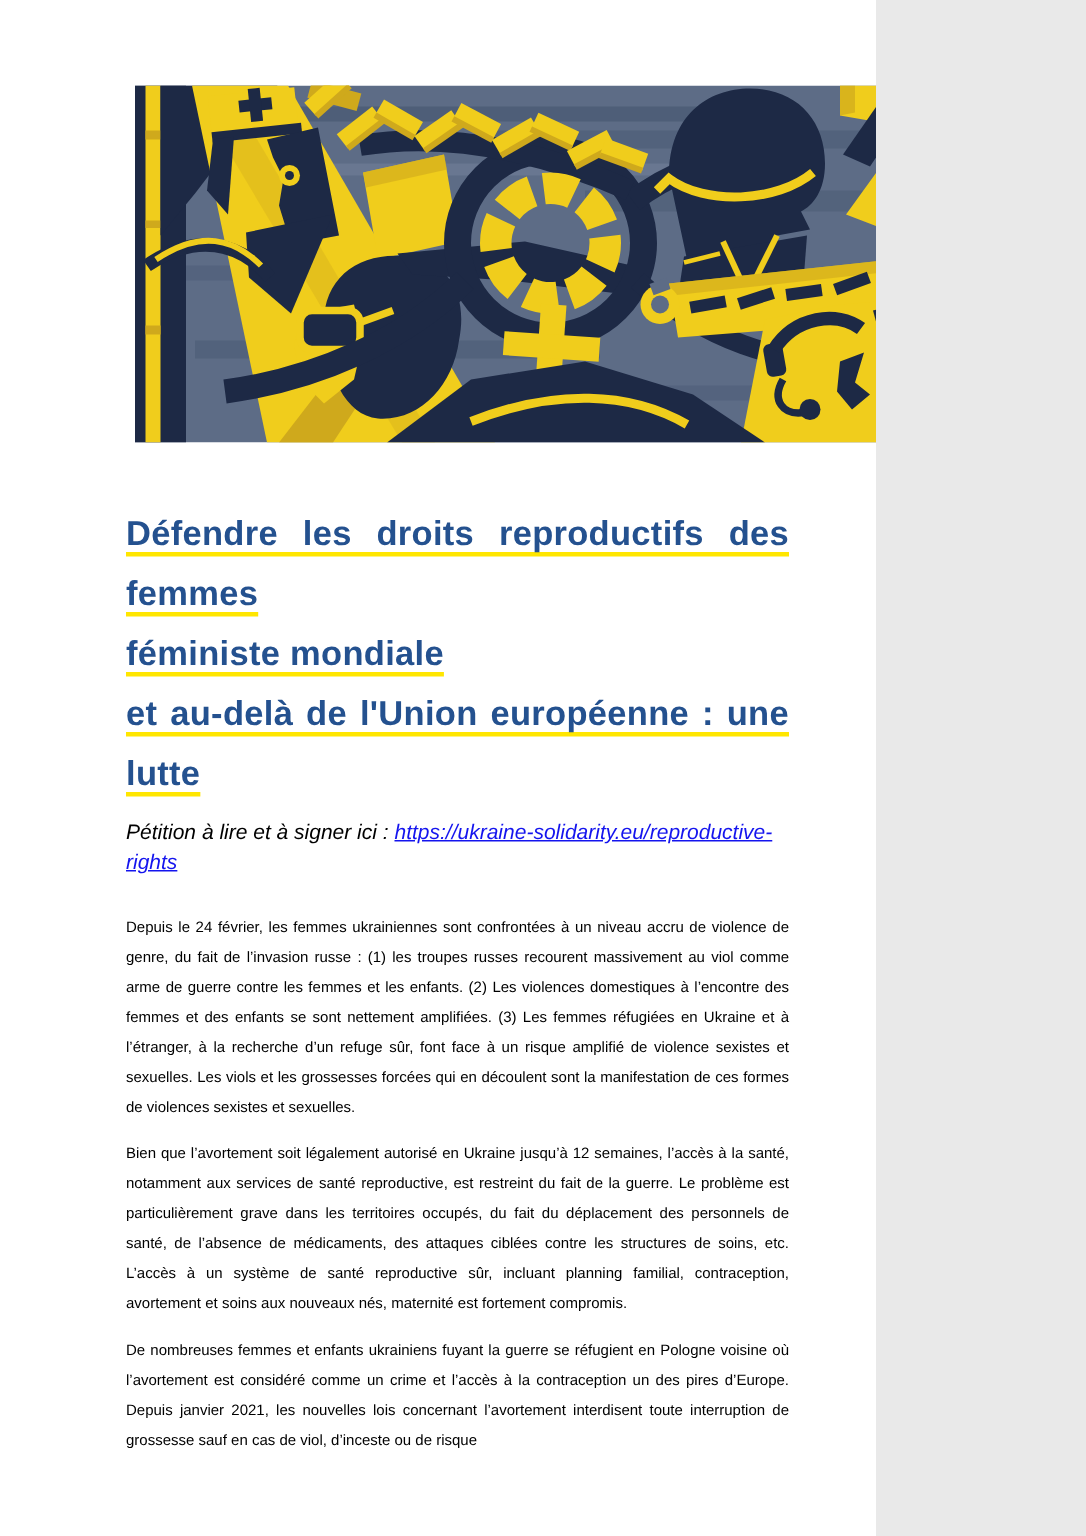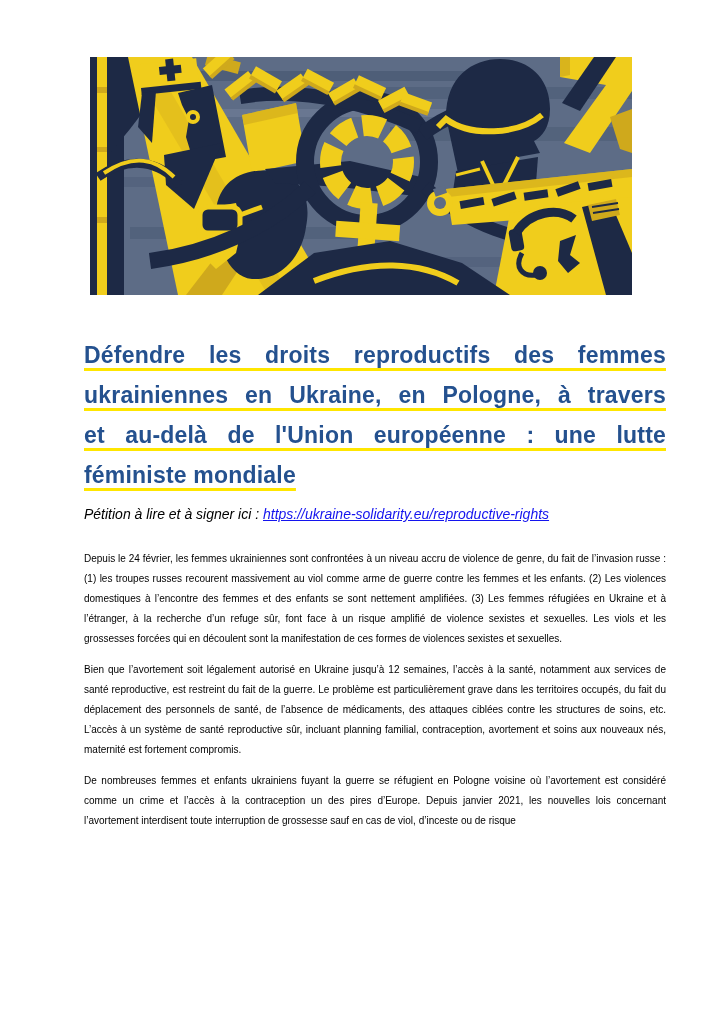--- a/index.html
+++ b/index.html
@@ -2,21 +2,21 @@
 <html lang="fr" style="--page_bg: #ffffff; --text_color: #000000; --title_blue: #24518F; --title_underline: #FFE600; --link_blue: #1414EE; --yellow: #F0CD1C; --yellow_deep: #CFA91C; --navy: #1D2945; --slate: #5D6C86; --slate_dark: #485872; --slate_light: #75829B;"><head>
 <meta charset="utf-8">
 <style>
   html,body{margin:0;padding:0;}
   body{
     width:724px;height:1024px;overflow:hidden;
     font-family:"Liberation Sans",sans-serif;
     background:#e9e9e9;
   }
   .page{
-    position:relative;width:724px;height:1024px;overflow:hidden;
+    position:relative;width:584px;height:1024px;overflow:hidden;
     background:var(--page_bg,#ffffff);color:var(--text_color,#000);
   }
   .content{padding:0 58px 0 84px;}
   .hero{display:block;margin:57px 0 0 6px;width:542px;height:238px;}
   .doc-title{
     margin-top:40px;
     color:var(--title_blue,#24518F);
     font-weight:bold;font-size:23px;line-height:40px;
     letter-spacing:.2px;
   }
@@ -198,23 +198,22 @@
       </g>
 
       <g>
         <polygon points="168,238 224,196 300,184 372,206 420,238" fill="var(--navy,#1D2945)"></polygon>
         <path d="M224,224 C280,202 330,204 368,226" stroke="var(--yellow,#F0CD1C)" stroke-width="6" fill="none"></path>
       </g>
     </svg>
 
     <div class="doc-title">
       <div class="tline">Défendre les droits reproductifs des femmes</div>
-      <div class="tline">ukrainiennes en Ukraine, en Pologne, à travers</div>
+      <div class="tline last">féministe mondiale</div>
       <div class="tline">et au-delà de l'Union européenne : une lutte</div>
-      <div class="tline last">féministe mondiale</div>
     </div>
 
     <p class="petition">
       <span>Pétition à lire et à signer ici : </span><a href="#">https://ukraine-solidarity.eu/reproductive-rights</a>
     </p>
 
     <div class="bodytext">
       <p>Depuis le 24 février, les femmes ukrainiennes sont confrontées à un niveau accru de violence de genre, du fait de l’invasion russe : (1) les troupes russes recourent massivement au viol comme arme de guerre contre les femmes et les enfants. (2) Les violences domestiques à l’encontre des femmes et des enfants se sont nettement amplifiées. (3) Les femmes réfugiées en Ukraine et à l’étranger, à la recherche d’un refuge sûr, font face à un risque amplifié de violence sexistes et sexuelles. Les viols et les grossesses forcées qui en découlent sont la manifestation de ces formes de violences sexistes et sexuelles.</p>
       <p>Bien que l’avortement soit légalement autorisé en Ukraine jusqu’à 12 semaines, l’accès à la santé, notamment aux services de santé reproductive, est restreint du fait de la guerre. Le problème est particulièrement grave dans les territoires occupés, du fait du déplacement des personnels de santé, de l’absence de médicaments, des attaques ciblées contre les structures de soins, etc. L’accès à un système de santé reproductive sûr, incluant planning familial, contraception, avortement et soins aux nouveaux nés, maternité est fortement compromis.</p>
       <p>De nombreuses femmes et enfants ukrainiens fuyant la guerre se réfugient en Pologne voisine où l’avortement est considéré comme un crime et l’accès à la contraception un des pires d’Europe. Depuis janvier 2021, les nouvelles lois concernant l’avortement interdisent toute interruption de grossesse sauf en cas de viol, d’inceste ou de risque</p>

